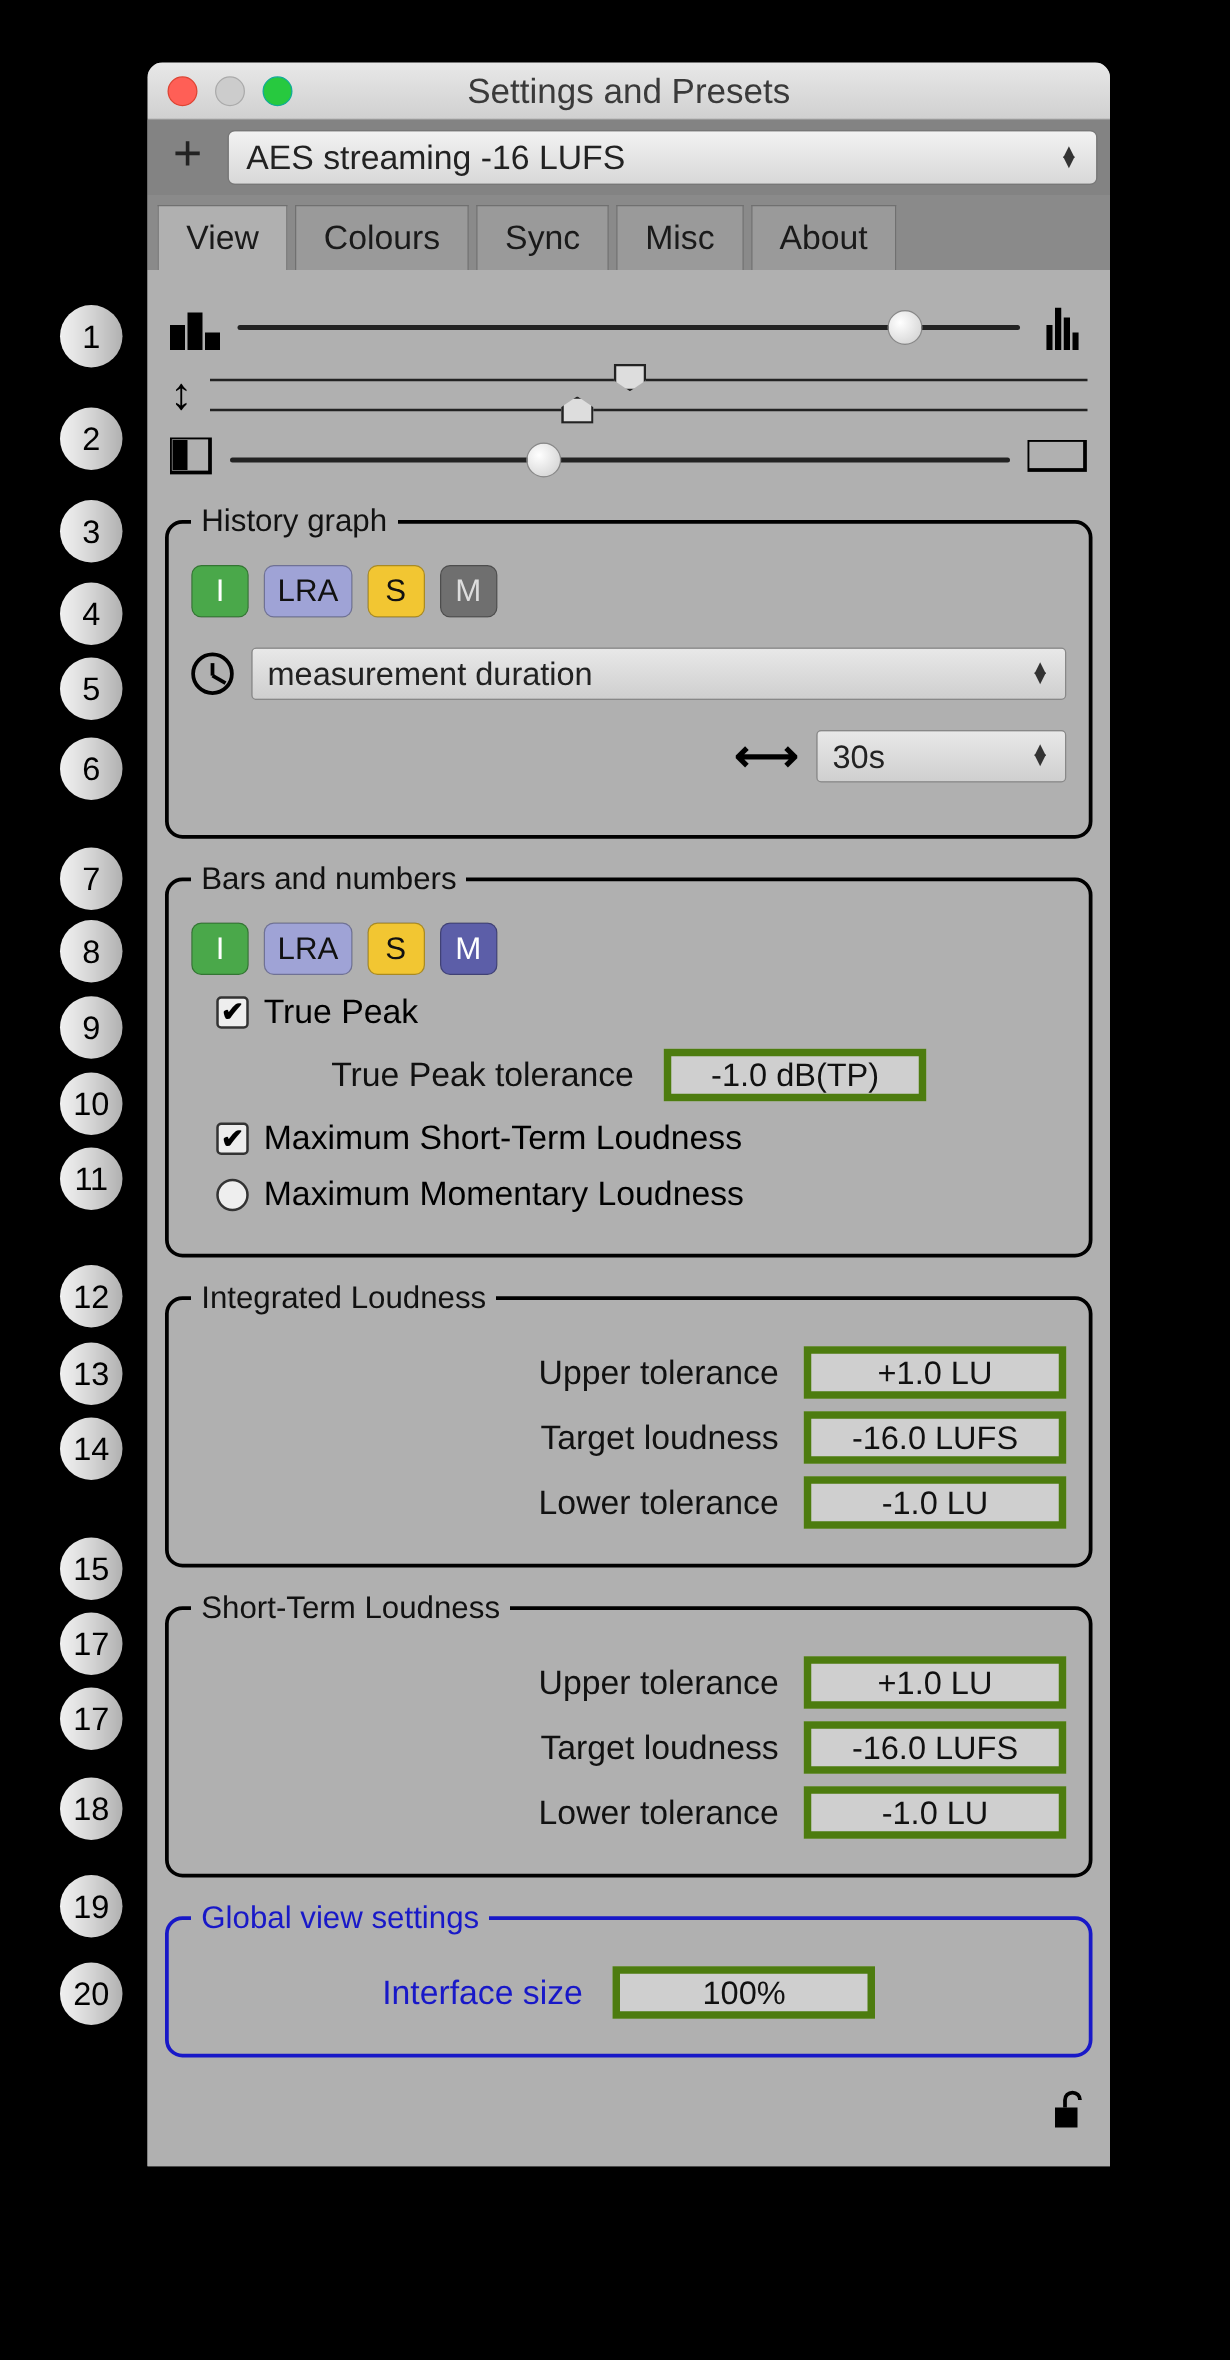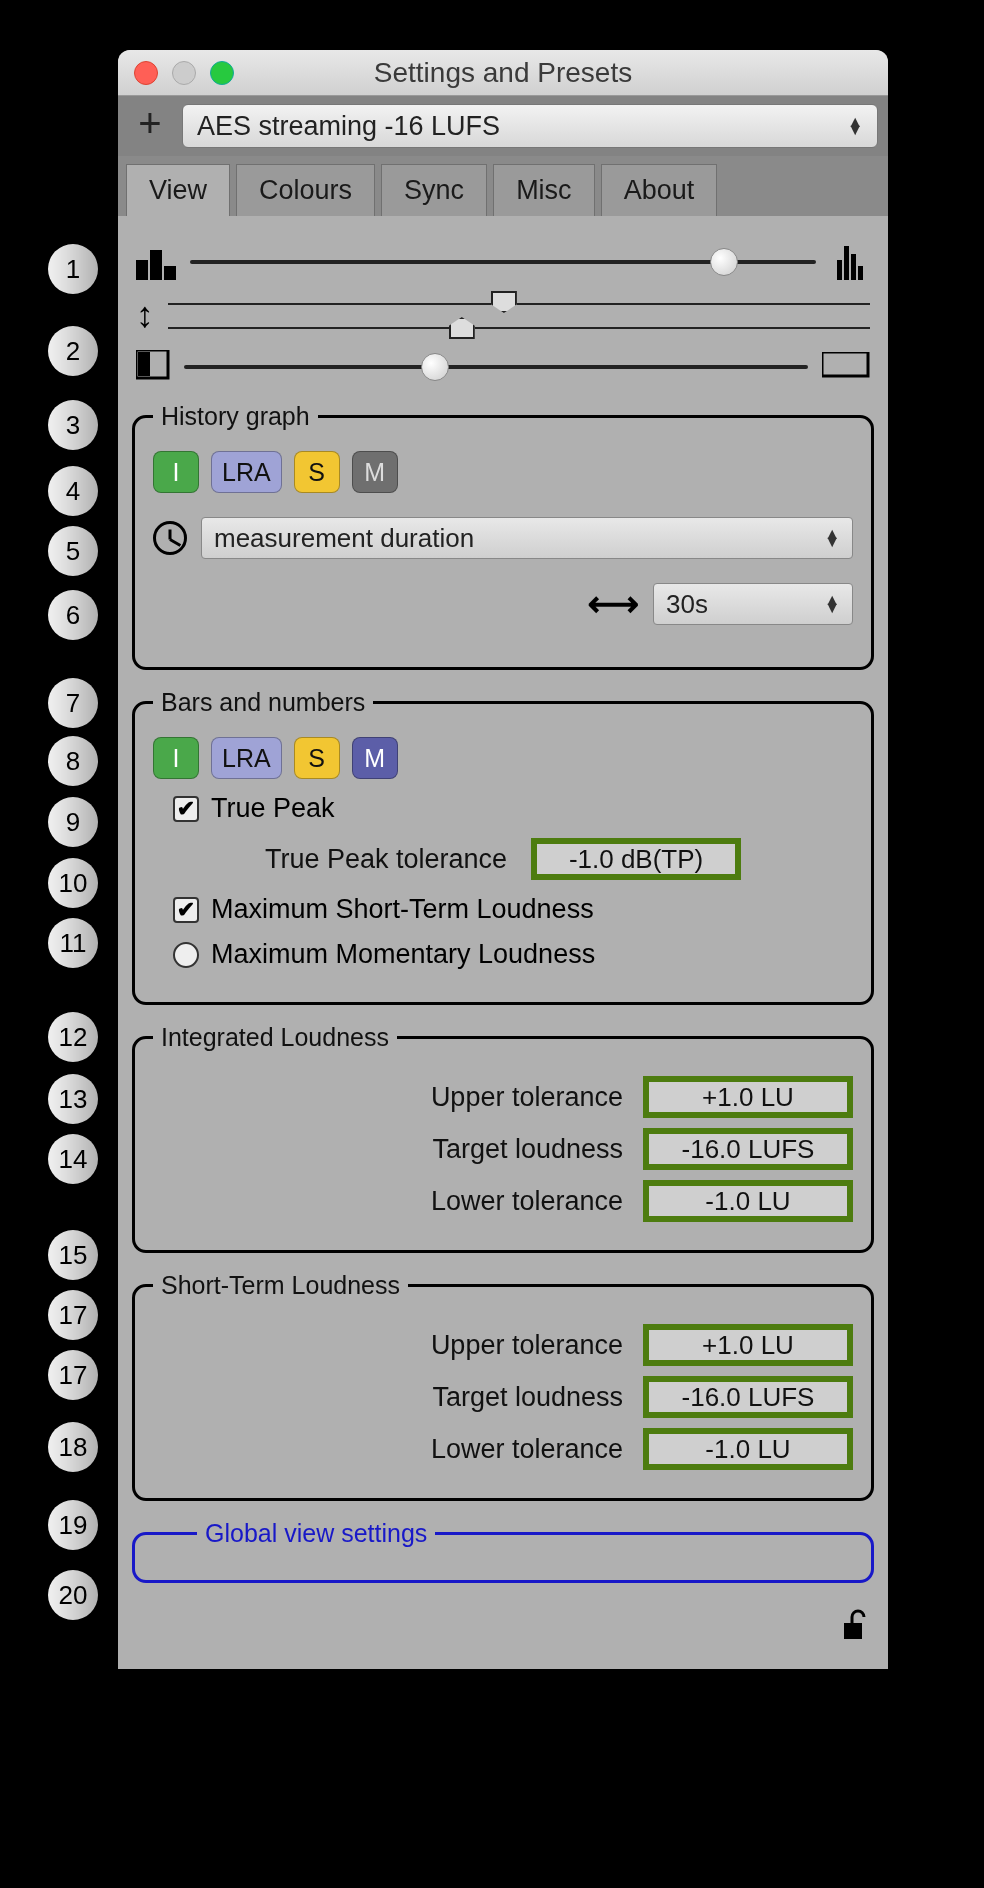--- a/index.html
+++ b/index.html
@@ -173,21 +173,21 @@
     margin: 18px 0;
     padding: 14px 18px 18px 18px;
     position: relative;
   }
   fieldset.group.blue { border-color: #1818c8; }
   fieldset.group legend {
     font-size: 25px;
     padding: 0 8px;
     color: #111;
   }
-  fieldset.group.blue legend { color: #1818c8; margin-left: 44px; }
+  fieldset.group.blue legend { color: #1818c8; }
   .chip-row {
     display: flex;
     gap: 12px;
     margin: 6px 0 14px 0;
   }
   .chip {
     min-width: 46px;
     height: 42px;
     border-radius: 8px;
     display: flex;
@@ -489,20 +489,24 @@
       </div>
       <div class="kv-row">
         <div class="kv-label">Lower tolerance</div>
         <div class="kv-value">-1.0 LU</div>
       </div>
     </fieldset>
 
 
     <fieldset class="group blue">
       <legend>Global view settings</legend>
+      <div class="kv-row" style="justify-content:center; gap:24px">
+        <div class="kv-label" style="color:#1818c8">Interface size</div>
+        <div class="kv-value">100%</div>
+      </div>
     </fieldset>
 
     <div class="lock-row">
       <span style="font-size:34px">
         <svg width="30" height="34" viewBox="0 0 30 34">
             <path d="M6 16 h18 v16 h-18 z" fill="#000"></path>
             <path d="M9 16 v-6 a6 6 0 0 1 12 0" stroke="#000" stroke-width="3" fill="none" transform="translate(5,0)"></path>
           </svg>
       </span>
     </div>

